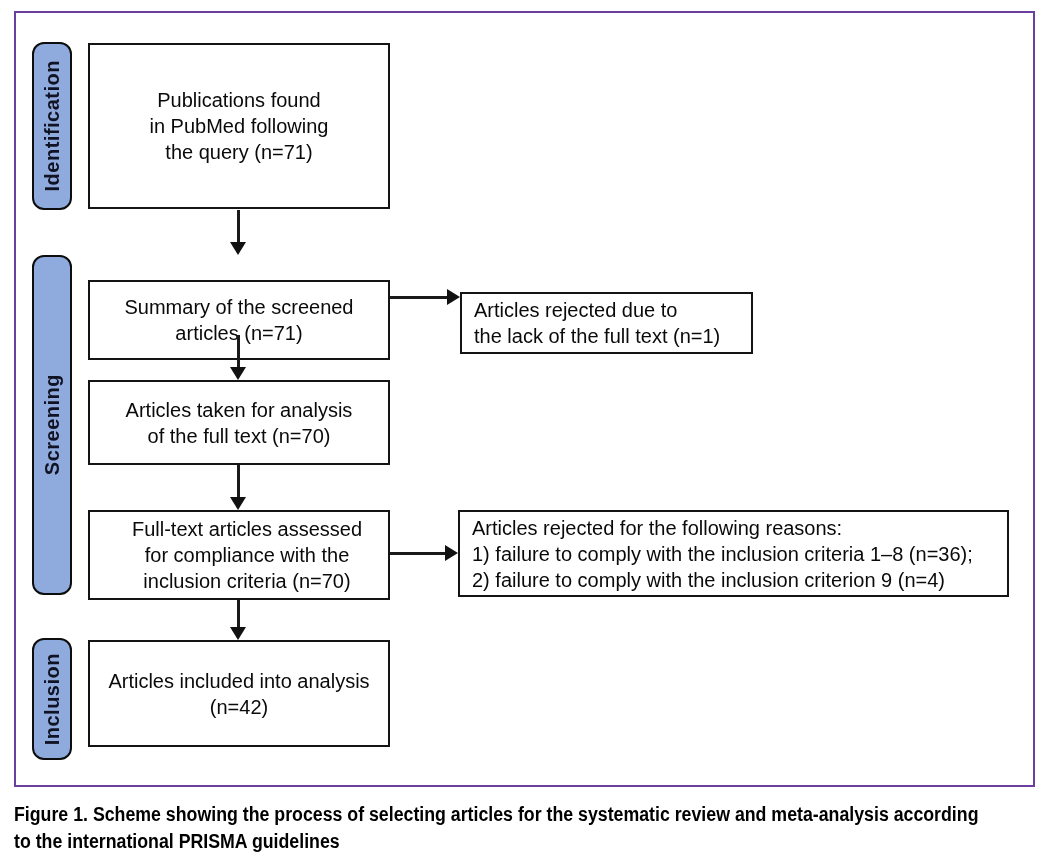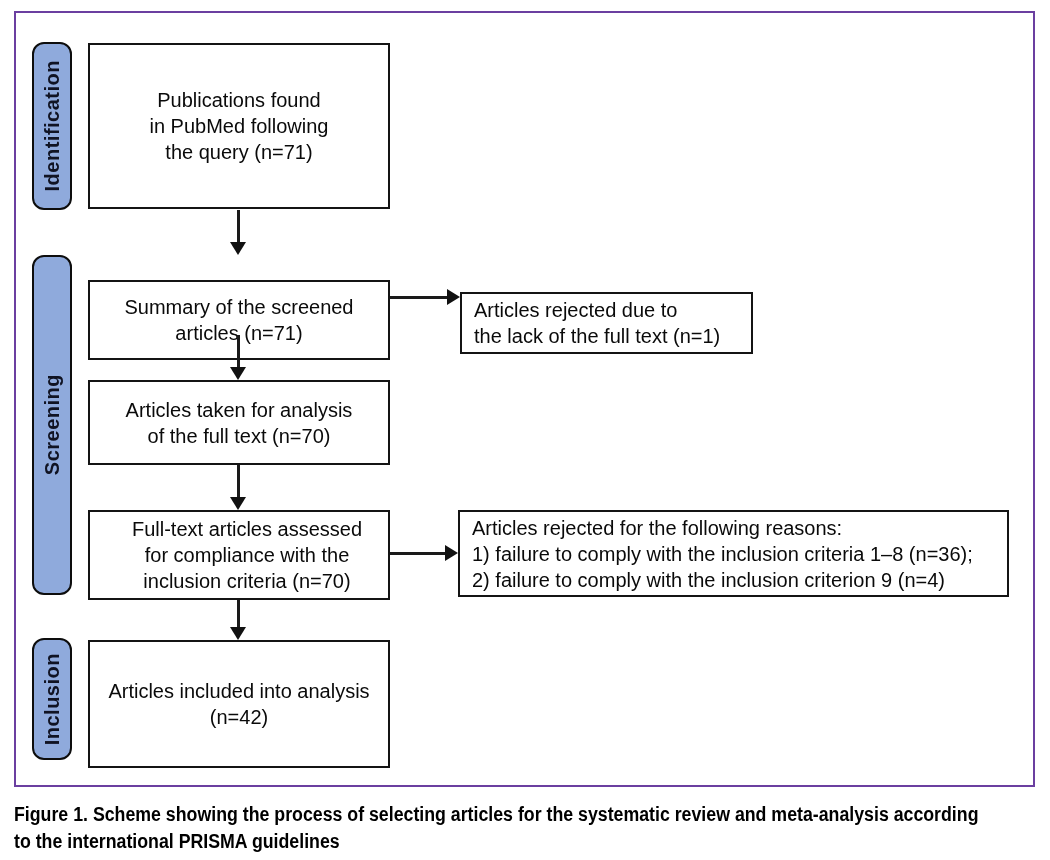--- a/index.html
+++ b/index.html
@@ -82,21 +82,21 @@
 of the full text (n=70)</div>
 
   <div class="fbox" style="left:88px; top:510px; width:302px; height:90px;padding-left:16px;">Full-text articles assessed
 for compliance with the
 inclusion criteria (n=70)</div>
 
   <div class="fbox align-left" style="left:458px; top:510px; width:551px; height:87px;">Articles rejected for the following reasons:
 1) failure to comply with the inclusion criteria 1–8 (n=36);
 2) failure to comply with the inclusion criterion 9 (n=4)</div>
 
-  <div class="fbox" style="left:88px; top:640px; width:302px; height:128px;">Articles included into analysis
+  <div class="fbox" style="left:88px; top:640px; width:302px; height:107px;">Articles included into analysis
 (n=42)</div>
 
   <div>
     <div class="vline" style="left:237px; top:210px; height:33px;"></div>
     <div class="vhead" style="left:230px; top:242px;"></div>
   </div>
   <div>
     <div class="vline" style="left:237px; top:335px; height:33px;"></div>
     <div class="vhead" style="left:230px; top:367px;"></div>
   </div>

